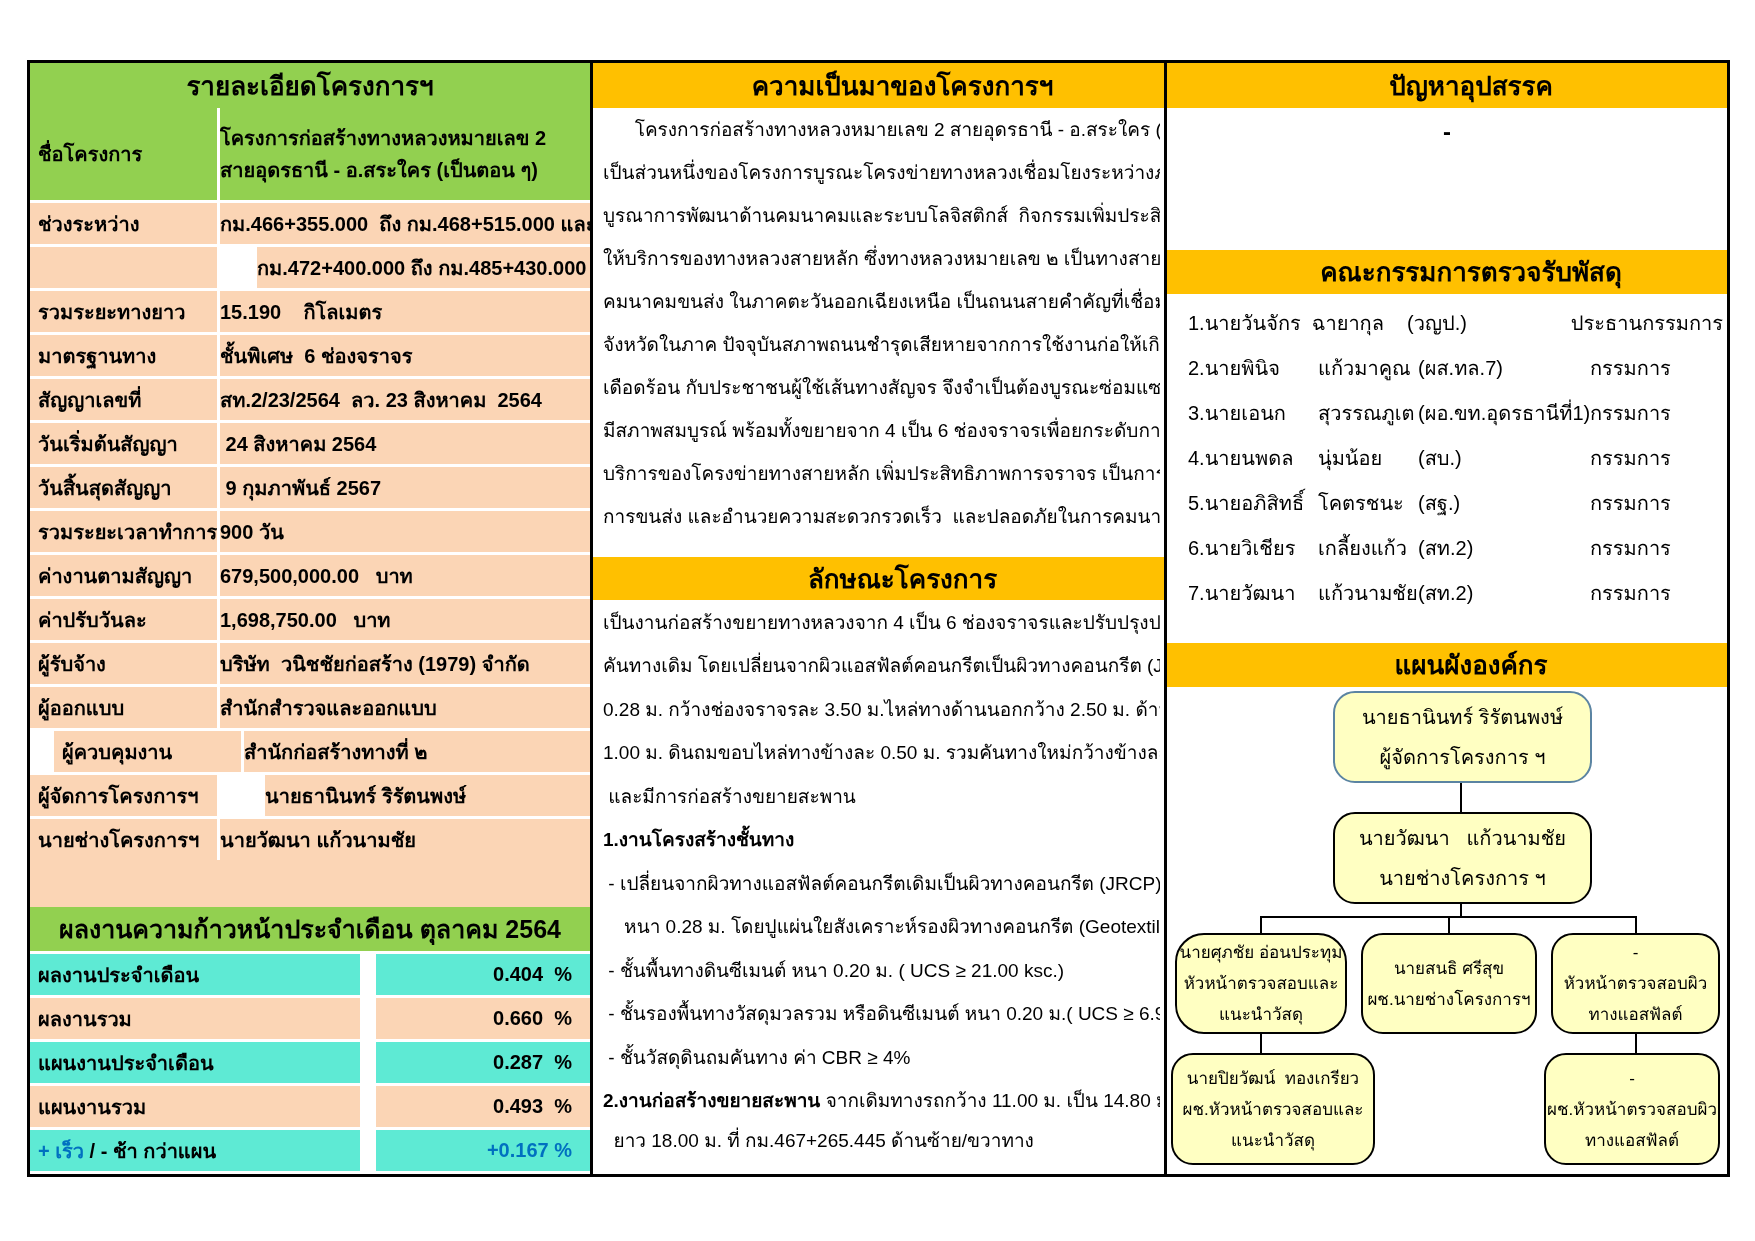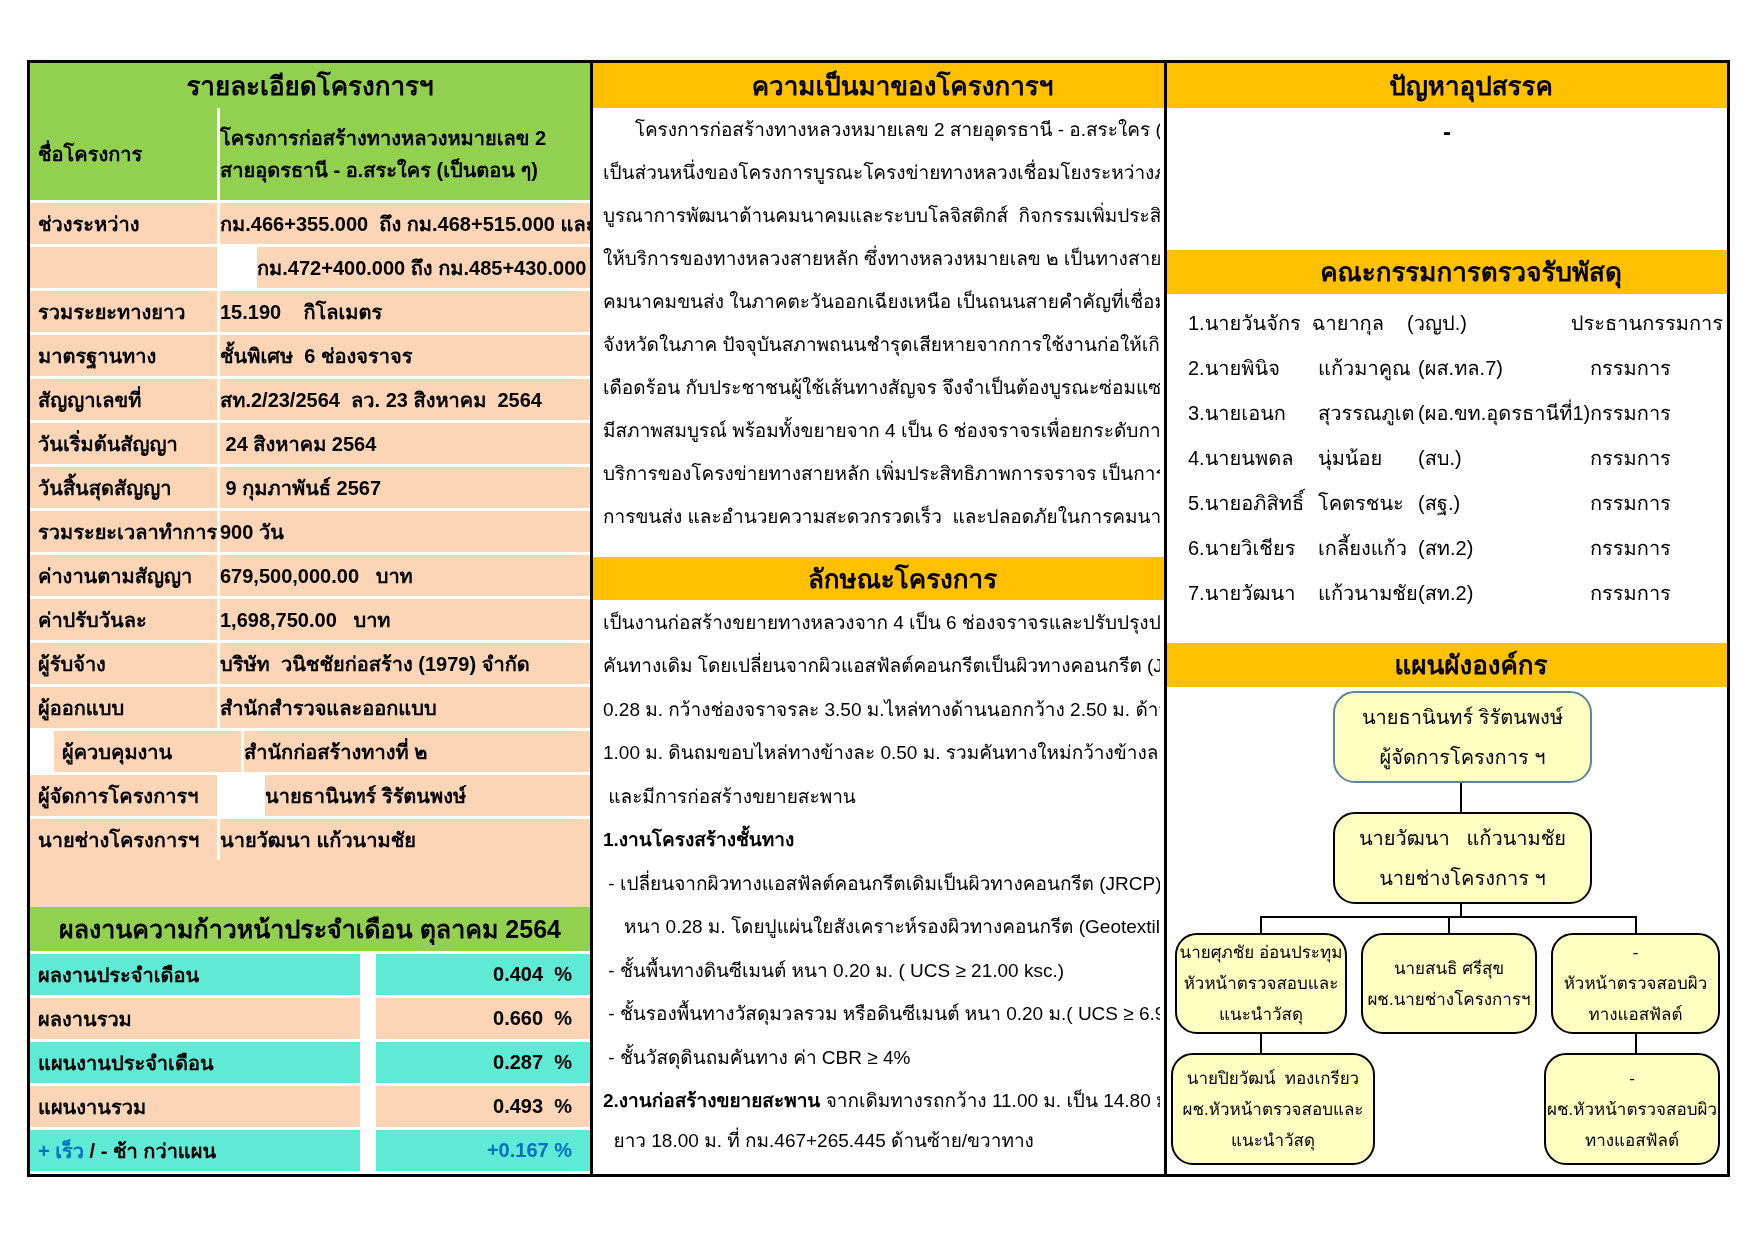--- a/index.html
+++ b/index.html
@@ -238,21 +238,21 @@
     <div class="oline" style="left:468px;top:971px;width:2px;height:19px;"></div>
 
     <div class="obox mgr" style="left:166px;top:628px;width:259px;height:92px;">
       <span>นายธานินทร์ ริรัตนพงษ์</span>
       <span>ผู้จัดการโครงการ ฯ</span>
     </div>
     <div class="obox big" style="left:166px;top:749px;width:259px;height:92px;">
       <span>นายวัฒนา   แก้วนามชัย</span>
       <span>นายช่างโครงการ ฯ</span>
     </div>
-    <div class="obox" style="left:8px;top:870px;width:172px;height:101px;">
+    <div class="obox" style="left:8px;top:870px;width:172px;height:101px;border-radius:29px;">
       <span>นายศุภชัย อ่อนประทุม</span>
       <span>หัวหน้าตรวจสอบและ</span>
       <span>แนะนำวัสดุ</span>
     </div>
     <div class="obox" style="left:194px;top:870px;width:176px;height:101px;">
       <span>นายสนธิ ศรีสุข</span>
       <span>ผช.นายช่างโครงการฯ</span>
     </div>
     <div class="obox" style="left:384px;top:870px;width:169px;height:101px;">
       <span>-</span>

